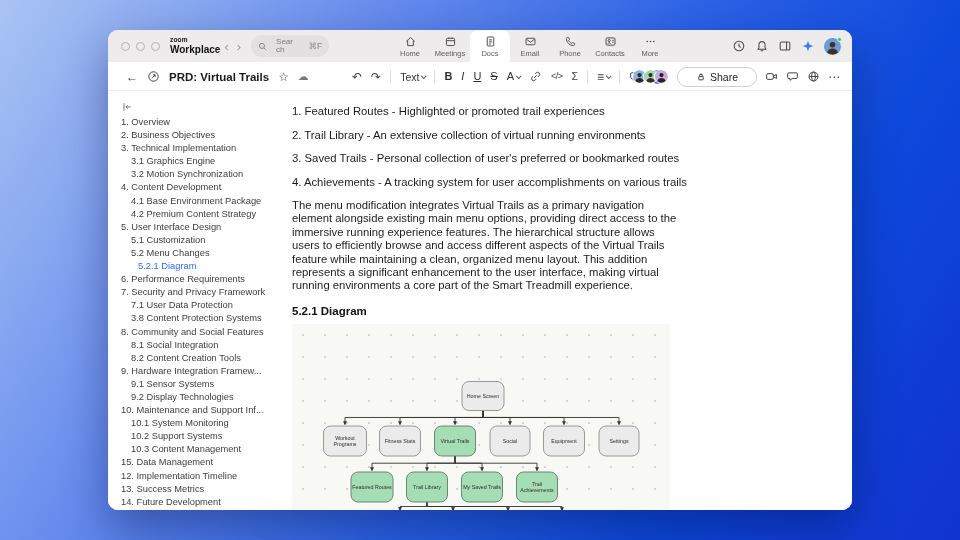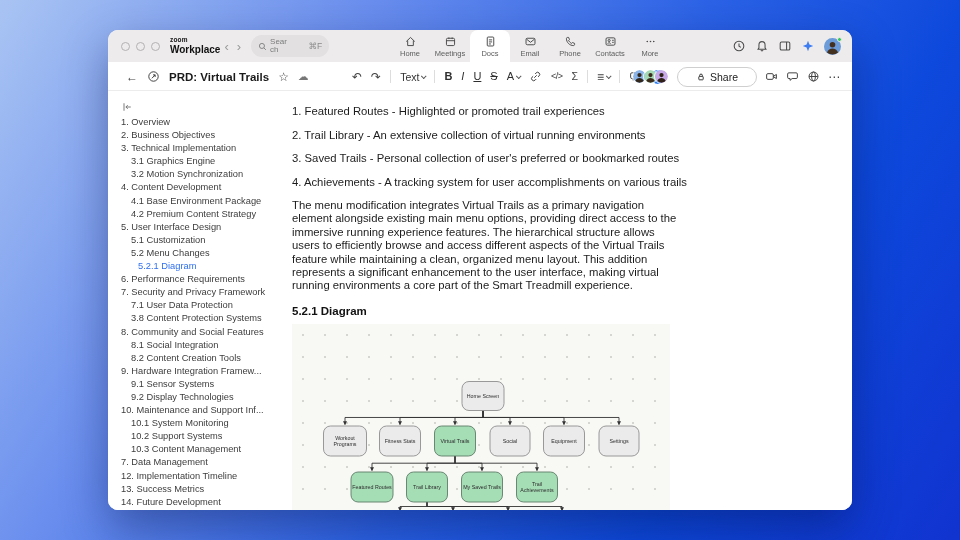--- a/index.html
+++ b/index.html
@@ -13,21 +13,21 @@
 
   
   .topbar { height:32px; background:#edebeb; display:flex; align-items:center; position:relative; flex:0 0 auto; }
   .lights { display:flex; gap:6px; margin-left:13px; }
   .lights span { width:9px; height:9px; border-radius:50%; border:1.5px solid #b3b1b1; background:transparent; }
   .logo { margin-left:10px; line-height:1; cursor:default; }
   .logo .lt { display:block; font-size:6.5px; font-weight:bold; color:#111; letter-spacing:.2px; }
   .logo .lb { display:block; font-size:10px; font-weight:bold; color:#111; margin-top:1px; }
   .navarrow { border:none; background:none; color:#9a9a9a; font-size:13px; padding:0 4px; line-height:1; cursor:pointer; }
   .search { margin-left:6px; width:78px; height:22px; background:#e2e0e0; border-radius:11px;
-    display:flex; align-items:center; padding:0 7px; gap:3px; cursor:text; }
+    display:flex; align-items:center; padding:0 7px; gap:9px; cursor:text; }
   .search .stext { font-size:8px; line-height:8px; color:#7c7c7c; width:17px; word-break:break-all; }
   .search .skey  { font-size:8.5px; color:#8a8a8a; margin-left:auto; }
   .tabs { position:absolute; left:282px; top:0; height:32px; display:flex; align-items:stretch; }
   .tab { width:40px; display:flex; flex-direction:column; align-items:center; justify-content:center; gap:1px; cursor:pointer; }
   .tab .tlabel { font-size:7.5px; color:#5d5d5d; }
   .tab.active { background:#fff; border-radius:8px 8px 0 0; }
   .tab svg { width:13px; height:13px; stroke:#4c4c4c; fill:none; stroke-width:1.2; }
   .topright { position:absolute; right:11px; top:0; height:32px; display:flex; align-items:center; gap:9px; }
   .topright svg.tr { width:14px; height:14px; stroke:#4c4c4c; fill:none; stroke-width:1.2; cursor:pointer; }
   .avatar-wrap { position:relative; width:17px; height:17px; cursor:pointer; }
@@ -305,21 +305,21 @@
             <li class="lv1">8. Community and Social Features</li>
             <li class="lv2">8.1 Social Integration</li>
             <li class="lv2">8.2 Content Creation Tools</li>
             <li class="lv1">9. Hardware Integration Framew...</li>
             <li class="lv2">9.1 Sensor Systems</li>
             <li class="lv2">9.2 Display Technologies</li>
             <li class="lv1">10. Maintenance and Support Inf...</li>
             <li class="lv2">10.1 System Monitoring</li>
             <li class="lv2">10.2 Support Systems</li>
             <li class="lv2">10.3 Content Management</li>
-            <li class="lv1">7. Data Management</li>
+            <li class="lv1">15. Data Management</li>
             <li class="lv1">12. Implementation Timeline</li>
             <li class="lv1">13. Success Metrics</li>
             <li class="lv1">14. Future Development</li>
           </ul>
       </aside>
 
       <main class="content">
         <ol class="doc-list" id="doc-list">
             <li>1. Featured Routes - Highlighted or promoted trail experiences</li>
             <li>2. Trail Library - An extensive collection of virtual running environments</li>

